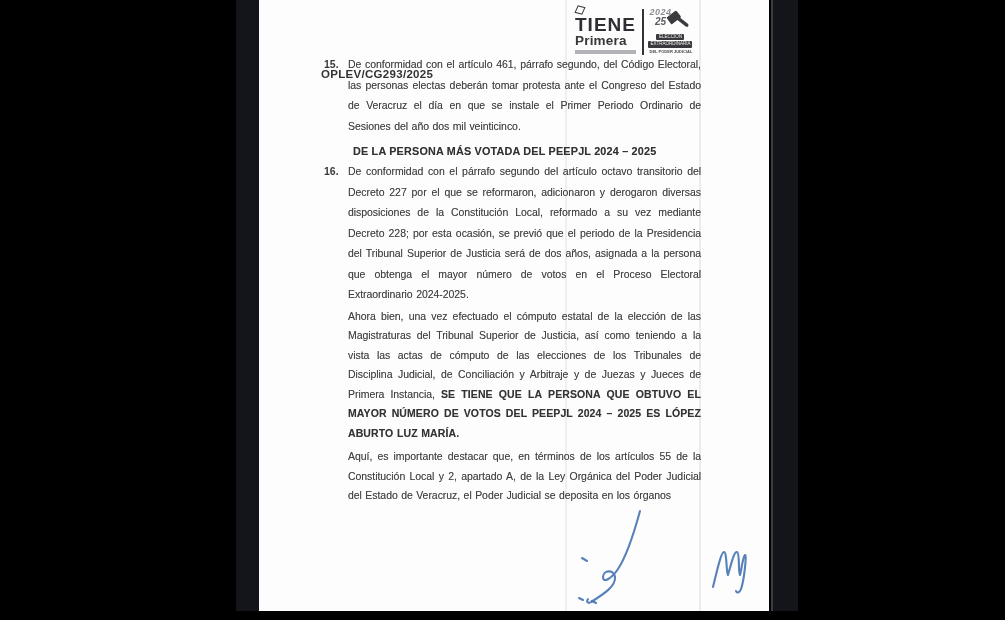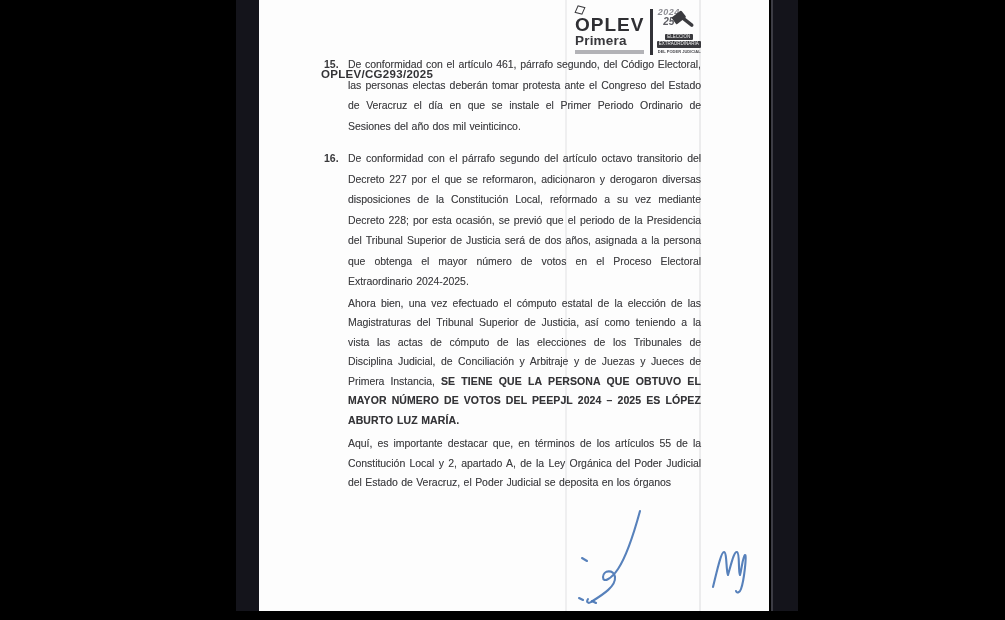--- a/index.html
+++ b/index.html
@@ -51,21 +51,21 @@
     text-shadow:0 0 0.4px rgba(70,70,75,0.45);
   }
   .heading{
     margin:0;font-size:10.8px;font-weight:bold;color:#313134;line-height:20px;
     letter-spacing:0.2px;text-shadow:0 0 0.4px rgba(60,60,65,0.4);
   }
   .h-toma{margin-top:13px;}
   .h-persona{margin-top:5px;margin-left:5px;}
   .item{position:relative;}
   .item-15{margin-top:0;}
-  .item-16{margin-top:12px;}
+  .item-16{margin-top:0;}
   .item-num{position:absolute;left:-24px;top:0;font-size:10.5px;font-weight:bold;line-height:20.5px;color:#38383b;}
   .p-computo{margin-top:2px;line-height:19.5px;}
   .p-computo b{letter-spacing:0.1px;color:#343437;}
   .p-closing{margin-top:4px;line-height:19.5px;}
 
   
   .sig{position:absolute;pointer-events:none;}
   .sig1{left:315px;top:505px;}
   .sig2{left:450px;top:543px;}
   .sig path{fill:none;stroke:#4976b5;stroke-width:2.1;stroke-linecap:round;stroke-linejoin:round;opacity:0.92;}
@@ -80,21 +80,21 @@
 
   <div class="page">
     <div class="scanline sl1"></div>
     <div class="scanline sl2"></div>
 
     <div class="doc-ref">OPLEV/CG293/2025</div>
 
     <div class="logo">
       <div class="logo-main">
         <span class="logo-cube"></span>
-        <div class="logo-ople">OPLEV</div>
+        <div class="logo-ople">TIENE</div>
         <div class="logo-veracruz">Primera</div>
         <div class="logo-bar"></div>
       </div>
       <div class="logo-sep"></div>
       <div class="logo-badge">
         <div class="badge-years">
           <span class="badge-y1">2024</span>
           <span class="badge-y2">25</span>
         </div>
         <svg class="gavel" viewBox="0 0 24 22">
@@ -112,20 +112,21 @@
     </div>
 
     <div class="flow">
 
 
       <div class="item item-15">
         <span class="item-num">15.</span>
         <p class="para">De conformidad con el artículo 461, párrafo segundo, del Código Electoral, las personas electas deberán tomar protesta ante el Congreso del Estado de Veracruz el día en que se instale el Primer Periodo Ordinario de Sesiones del año dos mil veinticinco.</p>
       </div>
 
+      <h3 class="heading h-persona">DE LA PERSONA MÁS VOTADA DEL PEEPJL 2024 – 2025</h3>
 
       <div class="item item-16">
         <span class="item-num">16.</span>
         <p class="para">De conformidad con el párrafo segundo del artículo octavo transitorio del Decreto 227 por el que se reformaron, adicionaron y derogaron diversas disposiciones de la Constitución Local, reformado a su vez mediante Decreto 228; por esta ocasión, se previó que el periodo de la Presidencia del Tribunal Superior de Justicia será de dos años, asignada a la persona que obtenga el mayor número de votos en el Proceso Electoral Extraordinario 2024-2025.</p>
       </div>
 
       <p class="para p-computo"><span>Ahora bien, una vez efectuado el cómputo estatal de la elección de las Magistraturas del Tribunal Superior de Justicia, así como teniendo a la vista las actas de cómputo de las elecciones de los Tribunales de Disciplina Judicial, de Conciliación y Arbitraje y de Juezas y Jueces de Primera Instancia, </span><b>SE TIENE QUE LA PERSONA QUE OBTUVO EL MAYOR NÚMERO DE VOTOS DEL PEEPJL 2024 – 2025 ES LÓPEZ ABURTO LUZ MARÍA.</b></p>
 
       <p class="para p-closing">Aquí, es importante destacar que, en términos de los artículos 55 de la Constitución Local y 2, apartado A, de la Ley Orgánica del Poder Judicial del Estado de Veracruz, el Poder Judicial se deposita en los órganos</p>
 

